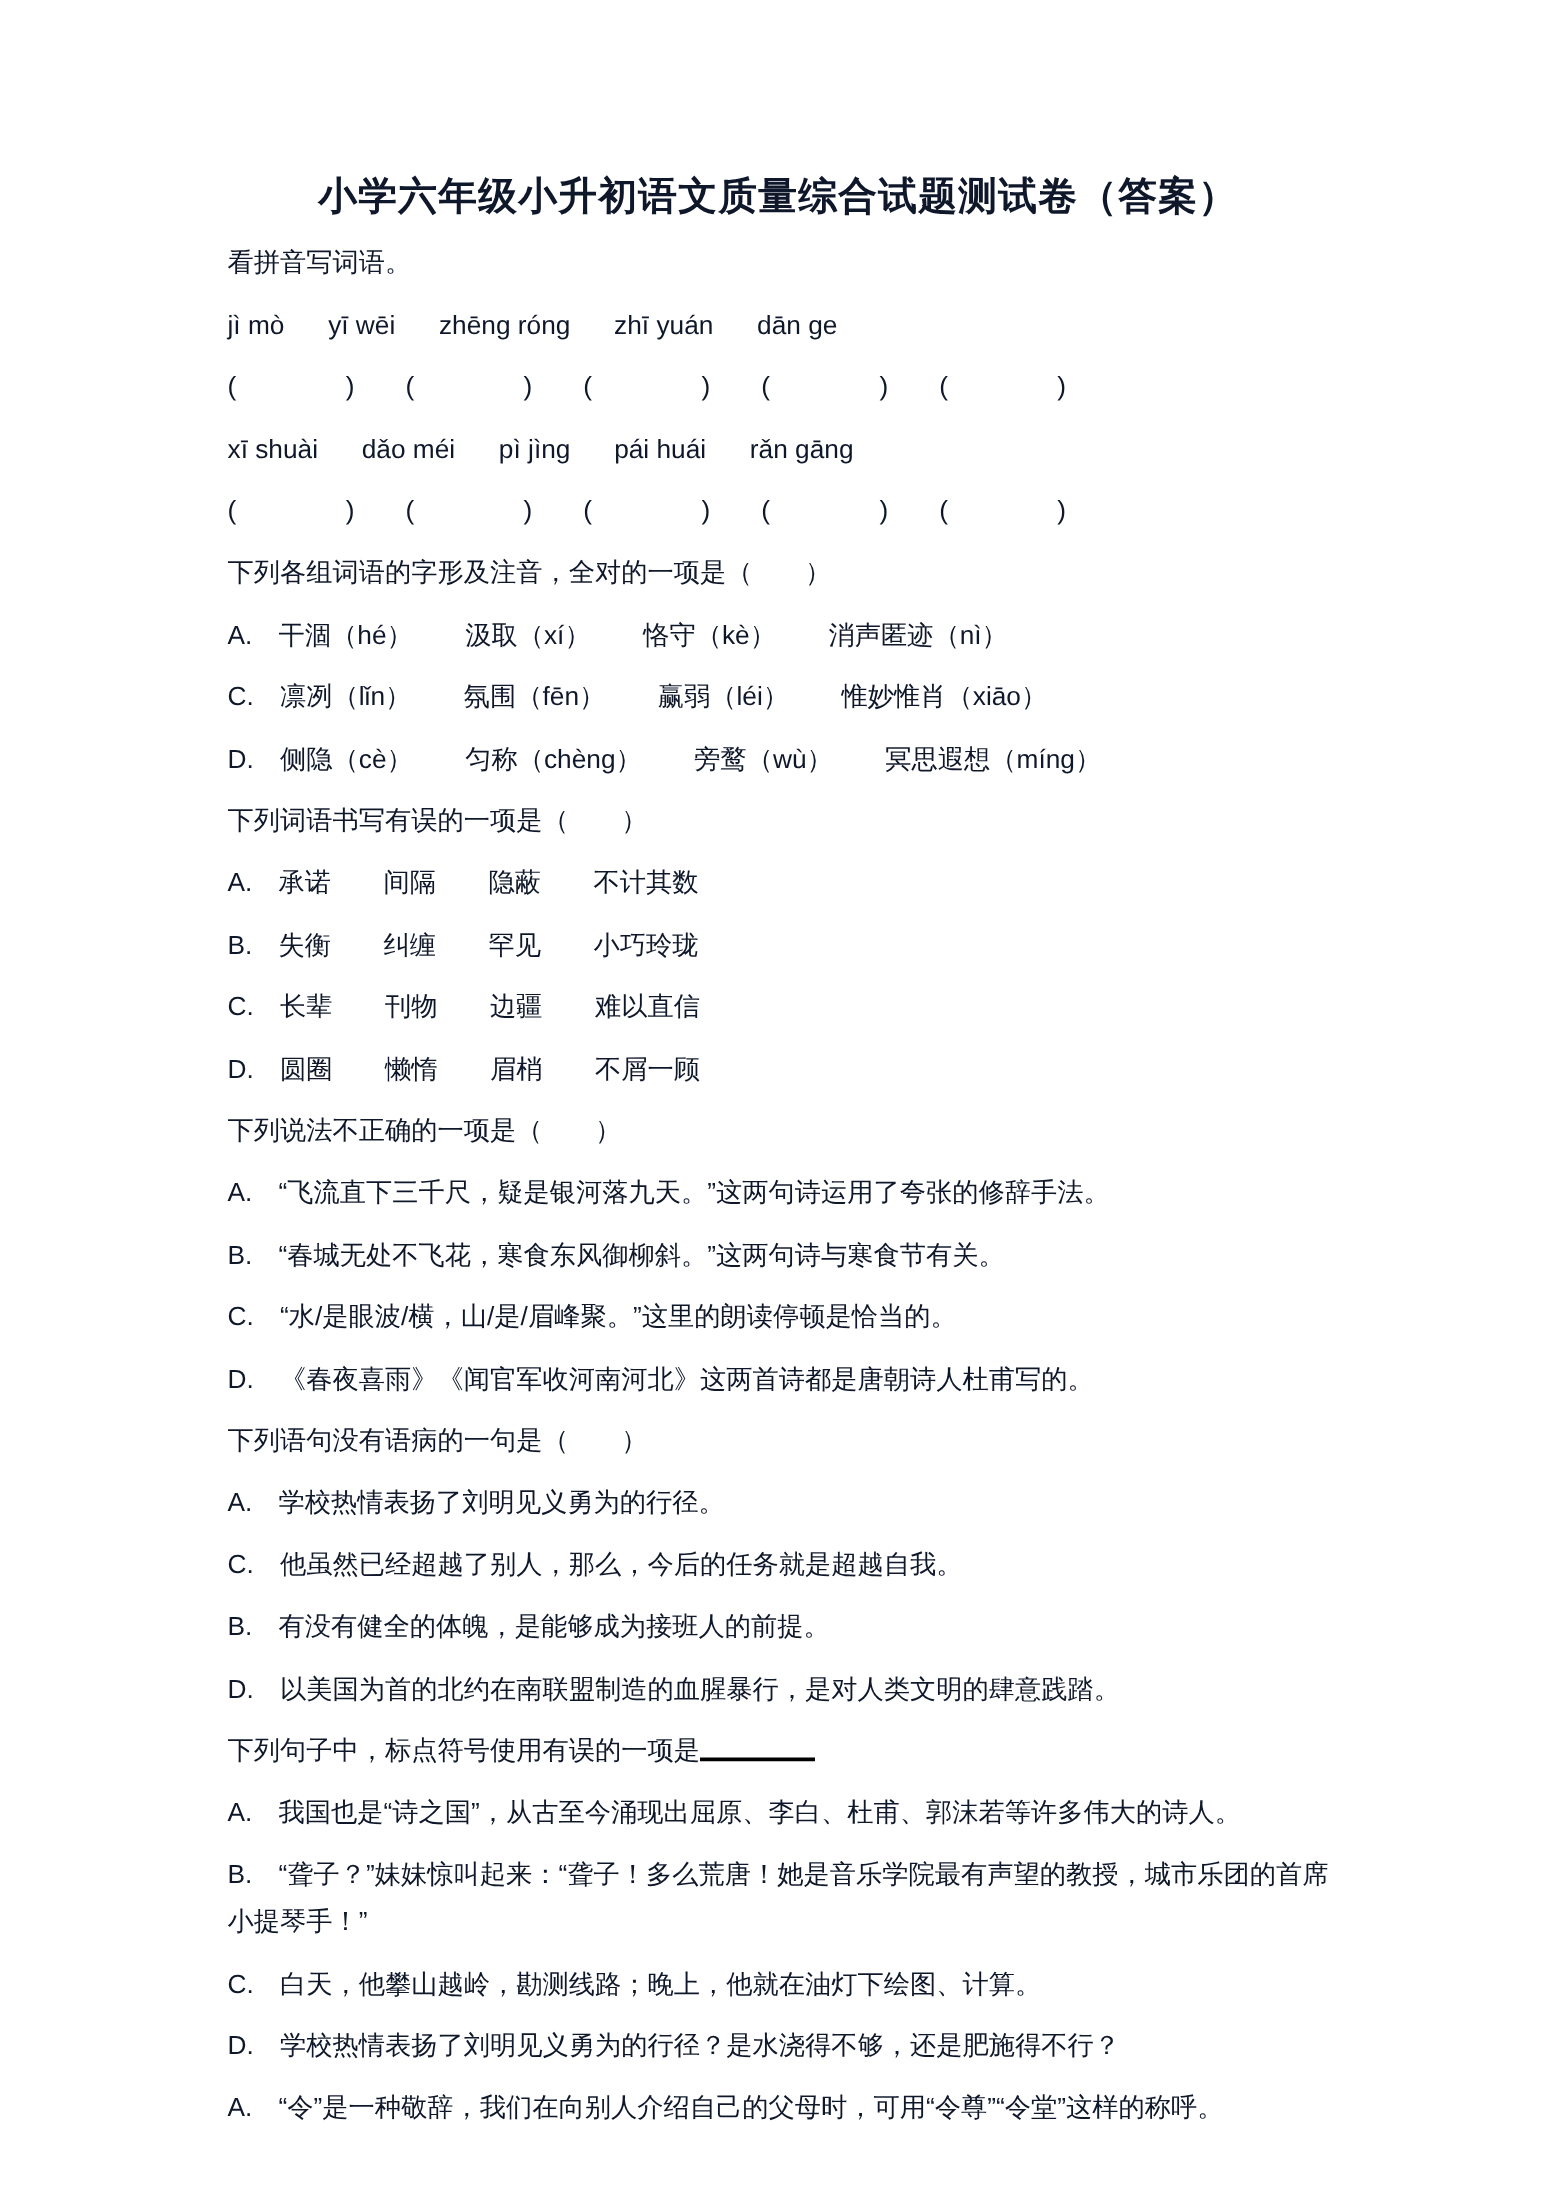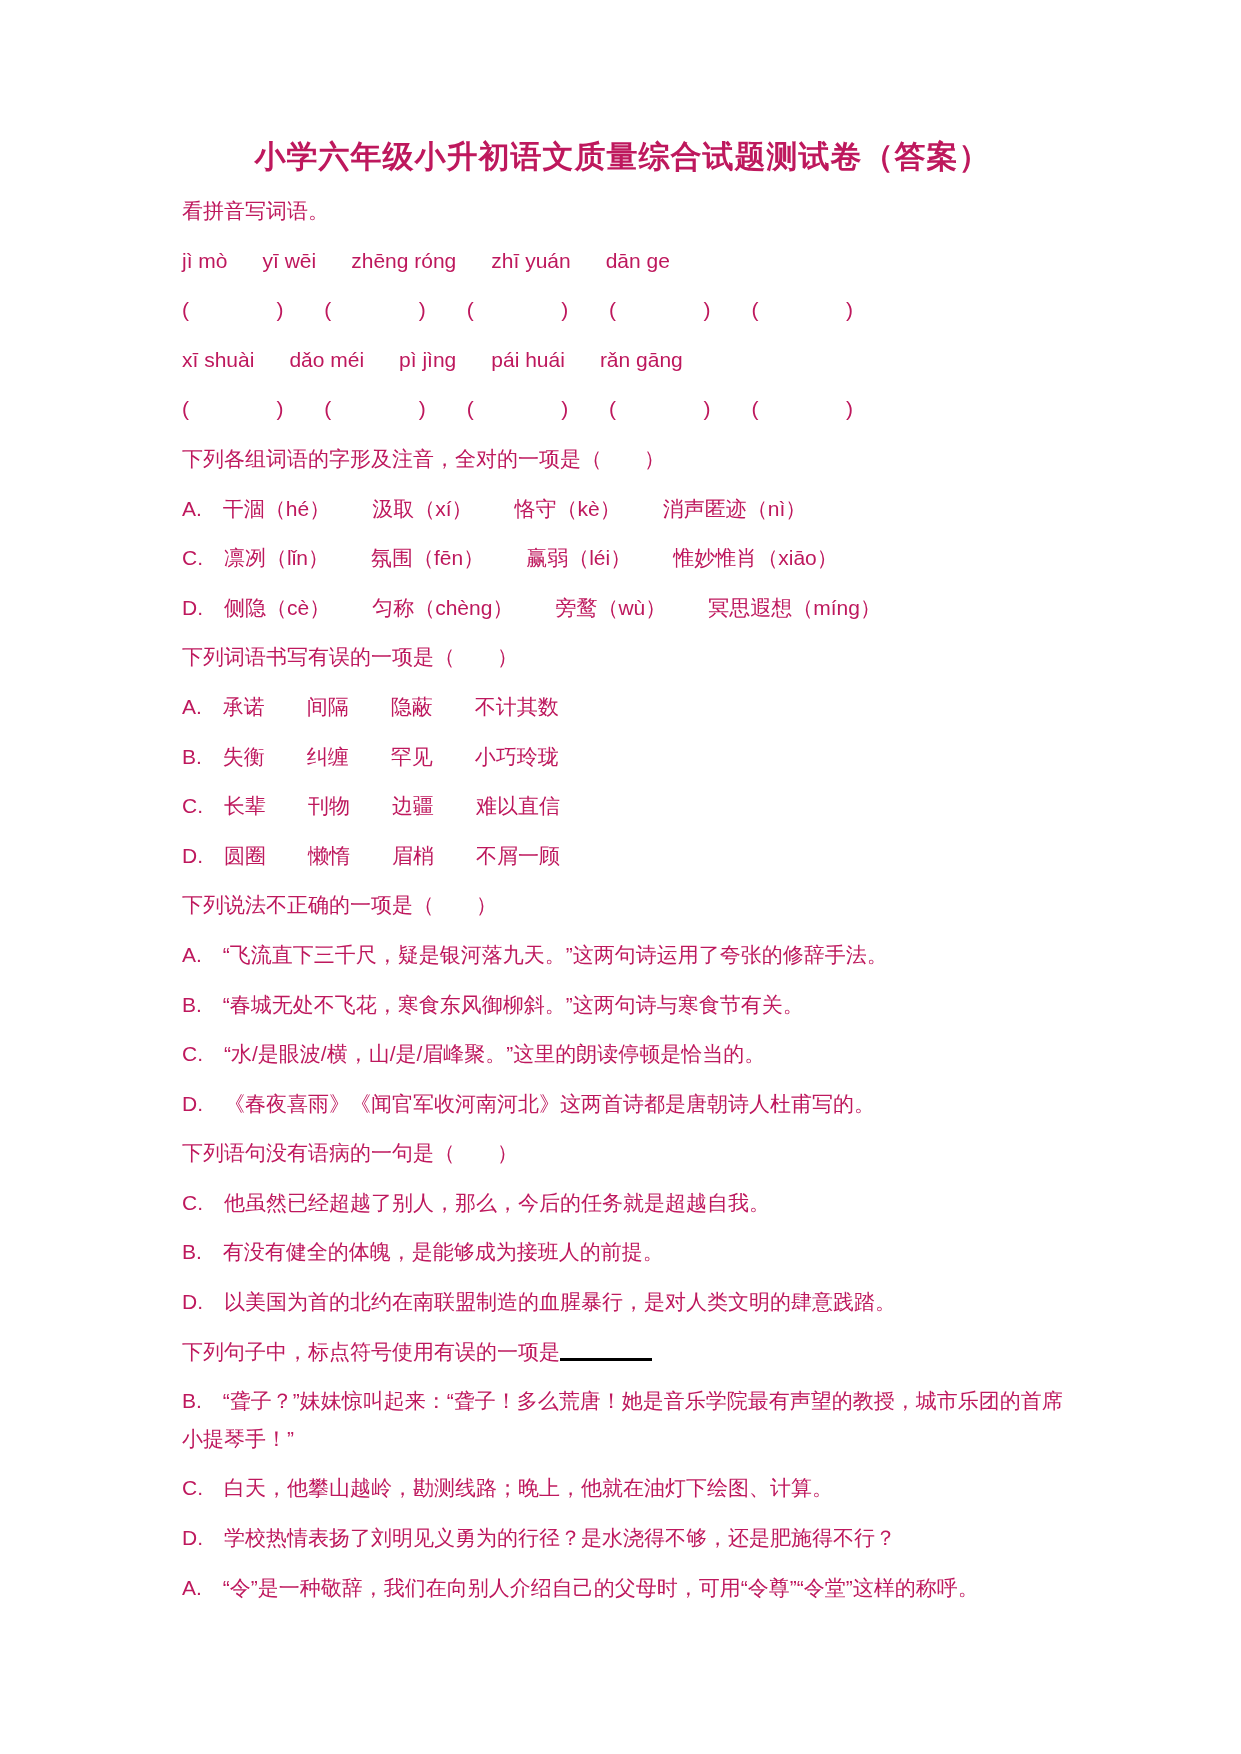--- a/index.html
+++ b/index.html
@@ -6,21 +6,21 @@
   html, body {
     margin: 0;
     padding: 0;
     background: #ffffff;
   }
   .page {
     position: relative;
     width: 1241px;
     height: 1754px;
     background: #ffffff;
-    color: #be185d;
+    color: #0f172a;
     overflow: hidden;
   }
   .content {
     position: absolute;
     left: 170px;
     top: 134px;
     width: 905px;
   }
   .doc-title {
     font-family: "Liberation Serif", serif;
@@ -73,25 +73,27 @@
     <p class="line">C.　长辈　　刊物　　边疆　　难以直信</p>
     <p class="line">D.　圆圈　　懒惰　　眉梢　　不屑一顾</p>
 
     <p class="line">下列说法不正确的一项是（　　）</p>
     <p class="line">A.　“飞流直下三千尺，疑是银河落九天。”这两句诗运用了夸张的修辞手法。</p>
     <p class="line">B.　“春城无处不飞花，寒食东风御柳斜。”这两句诗与寒食节有关。</p>
     <p class="line">C.　“水/是眼波/横，山/是/眉峰聚。”这里的朗读停顿是恰当的。</p>
     <p class="line">D.　《春夜喜雨》《闻官军收河南河北》这两首诗都是唐朝诗人杜甫写的。</p>
 
     <p class="line">下列语句没有语病的一句是（　　）</p>
+    <p class="line">A.　学校热情表扬了刘明见义勇为的行径。</p>
     <p class="line">C.　他虽然已经超越了别人，那么，今后的任务就是超越自我。</p>
     <p class="line">B.　有没有健全的体魄，是能够成为接班人的前提。</p>
     <p class="line">D.　以美国为首的北约在南联盟制造的血腥暴行，是对人类文明的肆意践踏。</p>
 
     <p class="line"><span>下列句子中，标点符号使用有误的一项是</span><span class="blank-underline"></span></p>
+    <p class="line">A.　我国也是“诗之国”，从古至今涌现出屈原、李白、杜甫、郭沫若等许多伟大的诗人。</p>
     <p class="line">B.　“聋子？”妹妹惊叫起来：“聋子！多么荒唐！她是音乐学院最有声望的教授，城市乐团的首席小提琴手！”</p>
     <p class="line">C.　白天，他攀山越岭，勘测线路；晚上，他就在油灯下绘图、计算。</p>
     <p class="line">D.　学校热情表扬了刘明见义勇为的行径？是水浇得不够，还是肥施得不行？</p>
 
     <p class="line">A.　“令”是一种敬辞，我们在向别人介绍自己的父母时，可用“令尊”“令堂”这样的称呼。</p>
 
   </div>
 </div>
 
 </body></html>

